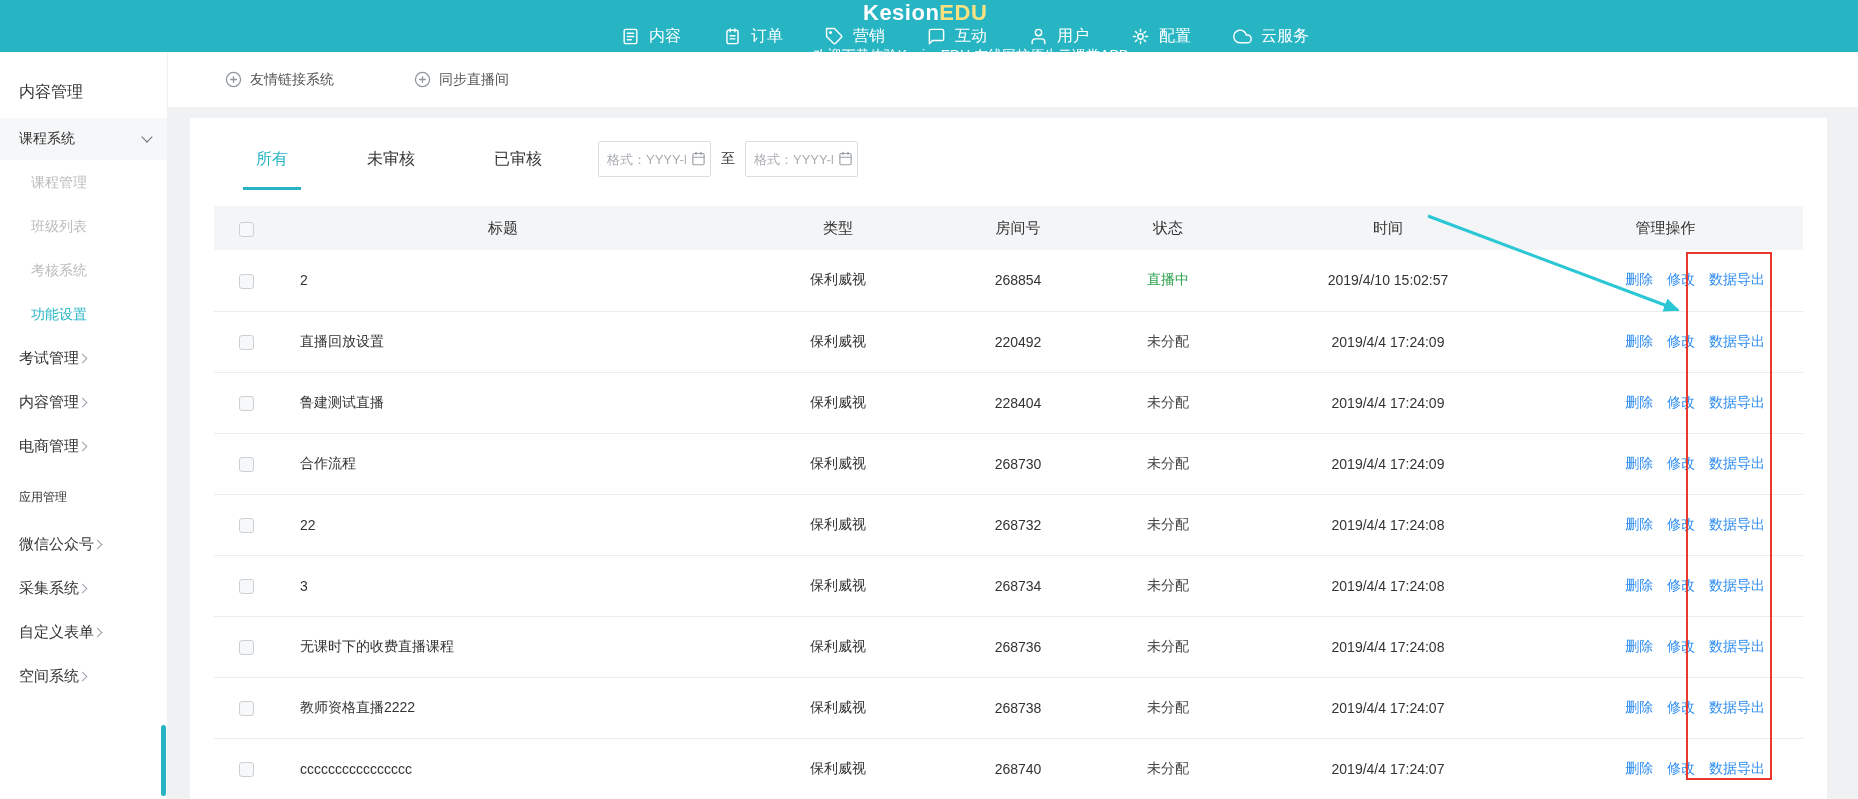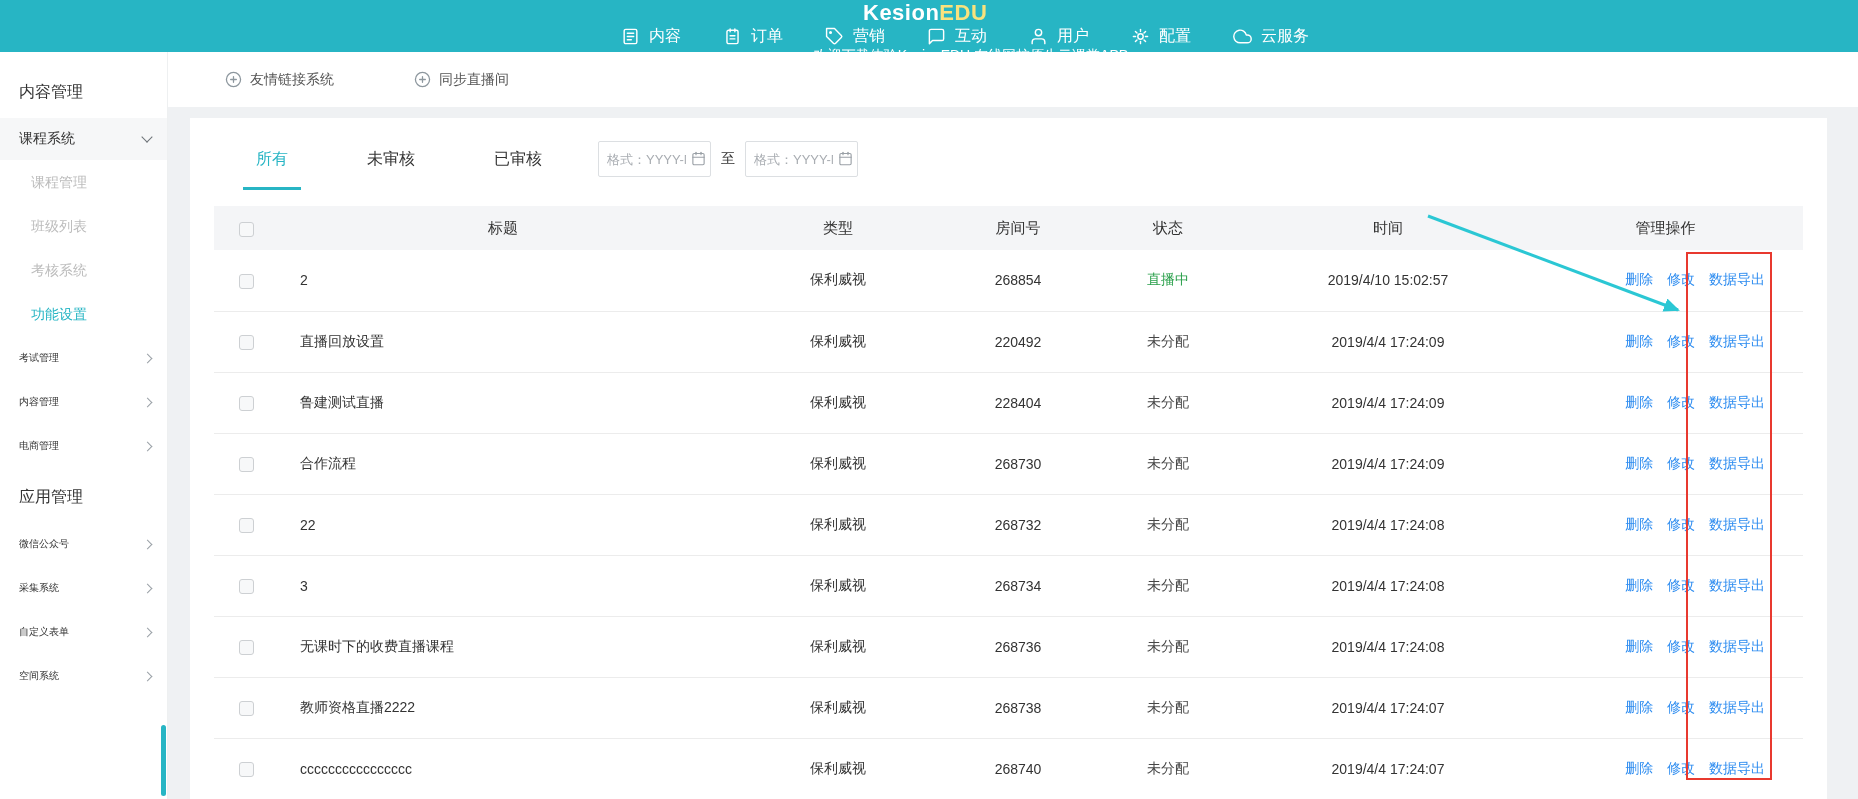--- a/index.html
+++ b/index.html
@@ -34,24 +34,24 @@
   }
   .side-inner { padding-top:14px; }
   .side-title { height:52px; line-height:52px; padding-left:19px; font-size:16px; color:#333; }
   .side-parent {
     height:42px; display:flex; align-items:center; justify-content:space-between;
     padding:0 16px 0 19px; font-size:14px; color:#333; background:#f6f7f8; cursor:pointer;
   }
   .side-sub { height:44px; line-height:44px; padding-left:31px; font-size:14px; color:#bcbcbc; cursor:pointer; }
   .side-sub.active { color:#27b5c4; }
   .side-item {
-    height:44px; display:flex; align-items:center; justify-content:space-between;
-    padding:0 16px 0 19px; font-size:10px; color:#333; cursor:pointer;
-  }
-  .side-section { height:50px; line-height:50px; padding-left:19px; font-size:16px; color:#333; margin-top:4px; }
+    height:44px; display:flex; align-items:center; justify-content:flex-start;
+    padding:0 16px 0 19px; font-size:15px; color:#333; cursor:pointer;
+  }
+  .side-section { height:50px; line-height:50px; padding-left:19px; font-size:12px; color:#333; margin-top:4px; }
   .chev-r { width:7px; height:7px; border-top:1.4px solid #9aa0a6; border-right:1.4px solid #9aa0a6; transform:rotate(45deg); }
   .chev-d { width:8px; height:8px; border-right:1.4px solid #6d7378; border-bottom:1.4px solid #6d7378; transform:rotate(45deg); margin-top:-4px; }
   .side-scrollbar { position:absolute; right:1px; top:673px; width:5px; height:71px; background:#27b5c4; border-radius:3px; cursor:pointer; }
 
   
   .toolbar {
     position:absolute; top:52px; left:168px; width:1690px; height:55px;
     background:#fff; display:flex; align-items:center; padding-left:57px; z-index:10;
   }
   .tool-btn { display:flex; align-items:center; gap:8px; font-size:14px; color:#555; cursor:pointer; white-space:nowrap; }

